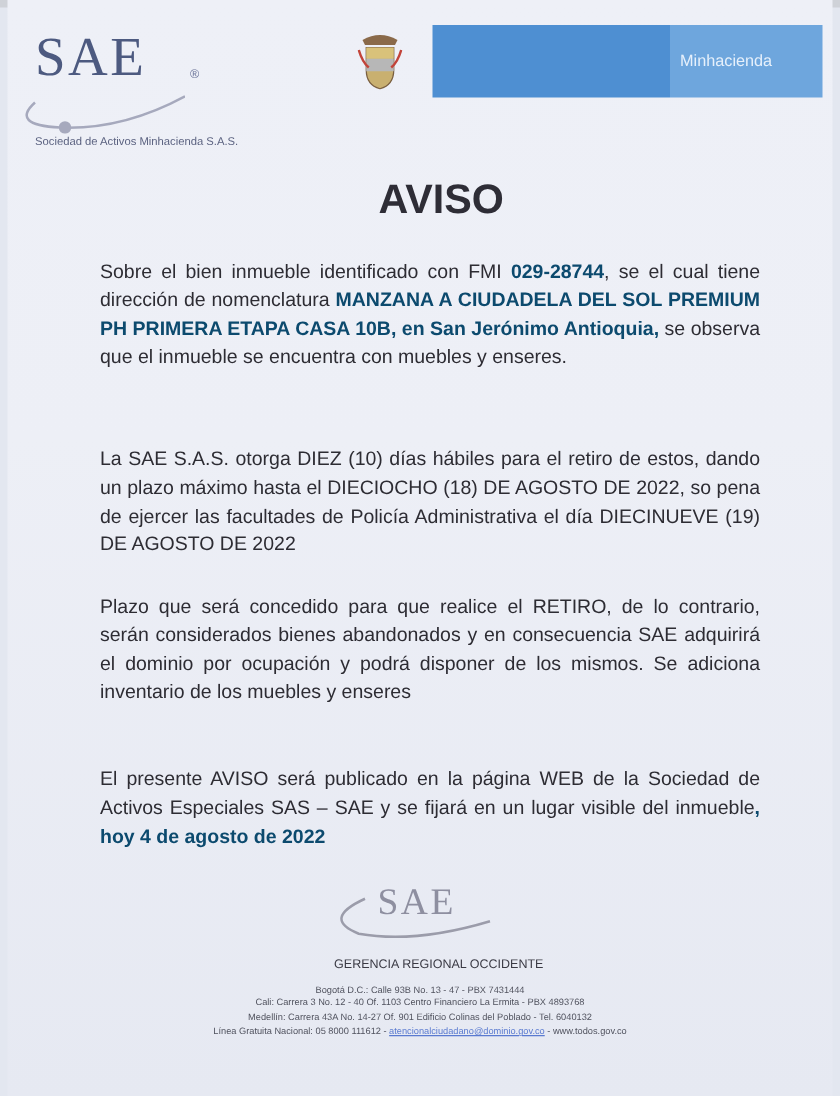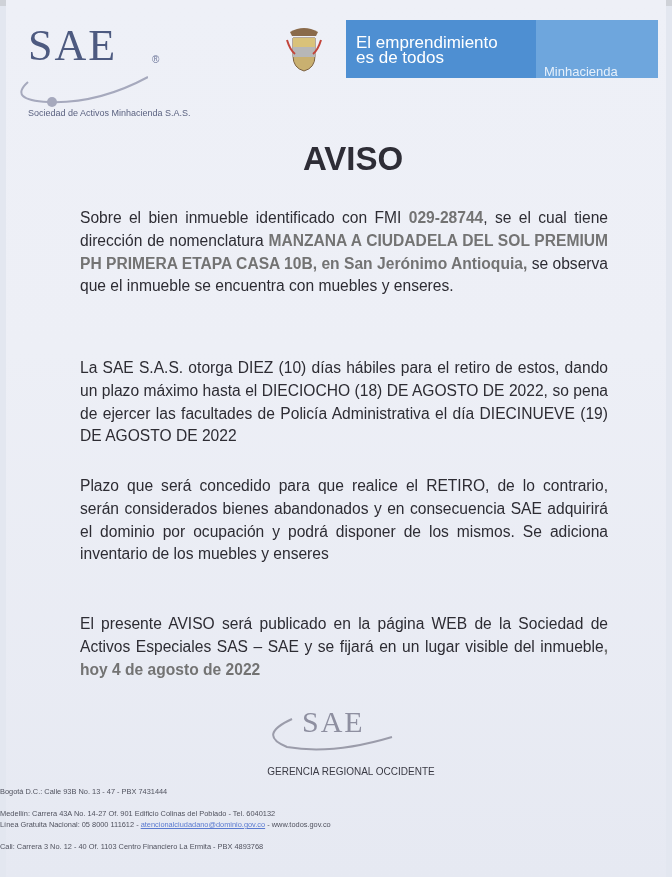--- a/index.html
+++ b/index.html
@@ -21,39 +21,39 @@
     color:#4d5a80; line-height:1;
   }
   .sae-reg { position:absolute; left:124px; top:30px; font-size:10px; color:#6a7398; }
   .sae-swoosh { position:absolute; left:-20px; top:38px; }
   .sae-sub { position:absolute; left:0; top:84px; font-size:9px; color:#5b6280; white-space:nowrap; }
   .gov-banner { position:absolute; left:278px; top:20px; width:380px; height:58px; }
   .shield { position:absolute; left:8px; top:6px; width:36px; height:46px; }
   .gov-blue { position:absolute; left:68px; top:0; width:190px; height:58px; background:#4e8fd2; }
   .gov-blue2 { position:absolute; left:258px; top:0; width:122px; height:58px; background:#6ea6dd; }
   .gov-slogan { position:absolute; left:78px; top:15px; color:#fff; font-size:17px; line-height:15px; font-weight:normal; }
-  .gov-min { position:absolute; left:266px; top:21px; color:#e6f0fb; font-size:13px;margin-top:23px; }
+  .gov-min { position:absolute; left:266px; top:21px; color:#e6f0fb; font-size:13px; }
   .title {
     position:absolute; left:17px; width:672px; top:140px; text-align:center;
     font-size:33px; font-weight:bold; color:#2e2d36;
   }
   .para {
     position:absolute; left:80px; width:528px;
     font-size:15.6px; line-height:22.8px; text-align:justify; color:#2d2c33;
   }
-  .para b { color:#737373; }
+  .para b { color:#0c4a6e; }
   .p1 { top:207px; }
   .p2 { top:357px; }
   .p3 { top:475px; }
   .p4 { top:613px; }
   .stamp { position:absolute; left:262px; top:705px; width:150px; height:55px; }
   .stamp-text { position:absolute; left:40px; top:0; font-family:"Liberation Serif", serif; font-size:30px; color:#8e8fa0; letter-spacing:2px; }
   .gerencia { position:absolute; left:0; width:672px; top:766px; text-align:center; font-size:10px; font-weight:normal; color:#3a3a44;margin-left:15px; }
-  .addr { position:absolute; left:0; width:672px; font-size:7.4px; color:#50525e; line-height:10px; }
-  .a1 { top:787px; } .a2 { top:842px; } .a3 { top:809px; } .a4 { top:820px; }
+  .addr { position:absolute; left:0; width:672px; text-align:center; font-size:7.4px; color:#50525e; line-height:10px; }
+  .a1 { top:787px; } .a2 { top:797px; } .a3 { top:809px; } .a4 { top:820px; }
   .link { color:#5a7ad0; text-decoration:underline; }
 </style>
 </head>
 <body>
 
 <div class="topstrip"></div>
 <div class="page"></div>
 
 <div class="sae-logo">
   <svg class="sae-swoosh" width="140" height="45" viewBox="0 0 140 45">
@@ -69,24 +69,20 @@
   <svg class="shield" viewBox="0 0 36 46">
     <path d="M4 6 Q18 -2 32 6 L30 10 L6 10 Z" fill="#8a6a4a"></path>
     <path d="M7 12 H29 V30 Q29 42 18 45 Q7 42 7 30 Z" fill="#c9b070" stroke="#7a5f40" stroke-width="1"></path>
     <rect x="7" y="12" width="22" height="9" fill="#d9c27a"></rect>
     <rect x="7" y="21" width="22" height="10" fill="#b7b7b7"></rect>
     <path d="M1 14 Q4 24 9 28" stroke="#c2443a" stroke-width="2" fill="none"></path>
     <path d="M35 14 Q32 24 27 28" stroke="#c2443a" stroke-width="2" fill="none"></path>
   </svg>
   <div class="gov-blue"></div>
   <div class="gov-blue2"></div>
-  <div class="gov-slogan">
-    <div>El emprendimiento</div>
-    <div>es de todos</div>
-  </div>
   <div class="gov-min">Minhacienda</div>
 </div>
 
 <div class="title">AVISO</div>
 
 <div class="para p1"><span>Sobre el bien inmueble identificado con FMI </span><b>029-28744</b><span>, se el cual tiene dirección de nomenclatura </span><b>MANZANA A CIUDADELA DEL SOL PREMIUM PH PRIMERA ETAPA CASA 10B, en San Jerónimo Antioquia,</b><span> se observa que el inmueble se encuentra con muebles y enseres.</span></div>
 
 <div class="para p2">La SAE S.A.S. otorga DIEZ (10) días hábiles para el retiro de estos, dando un plazo máximo hasta el DIECIOCHO (18) DE AGOSTO DE 2022, so pena de ejercer las facultades de Policía Administrativa el día DIECINUEVE (19) DE AGOSTO DE 2022</div>
 
 <div class="para p3">Plazo que será concedido para que realice el RETIRO, de lo contrario, serán considerados bienes abandonados y en consecuencia SAE adquirirá el dominio por ocupación y podrá disponer de los mismos. Se adiciona inventario de los muebles y enseres</div>

